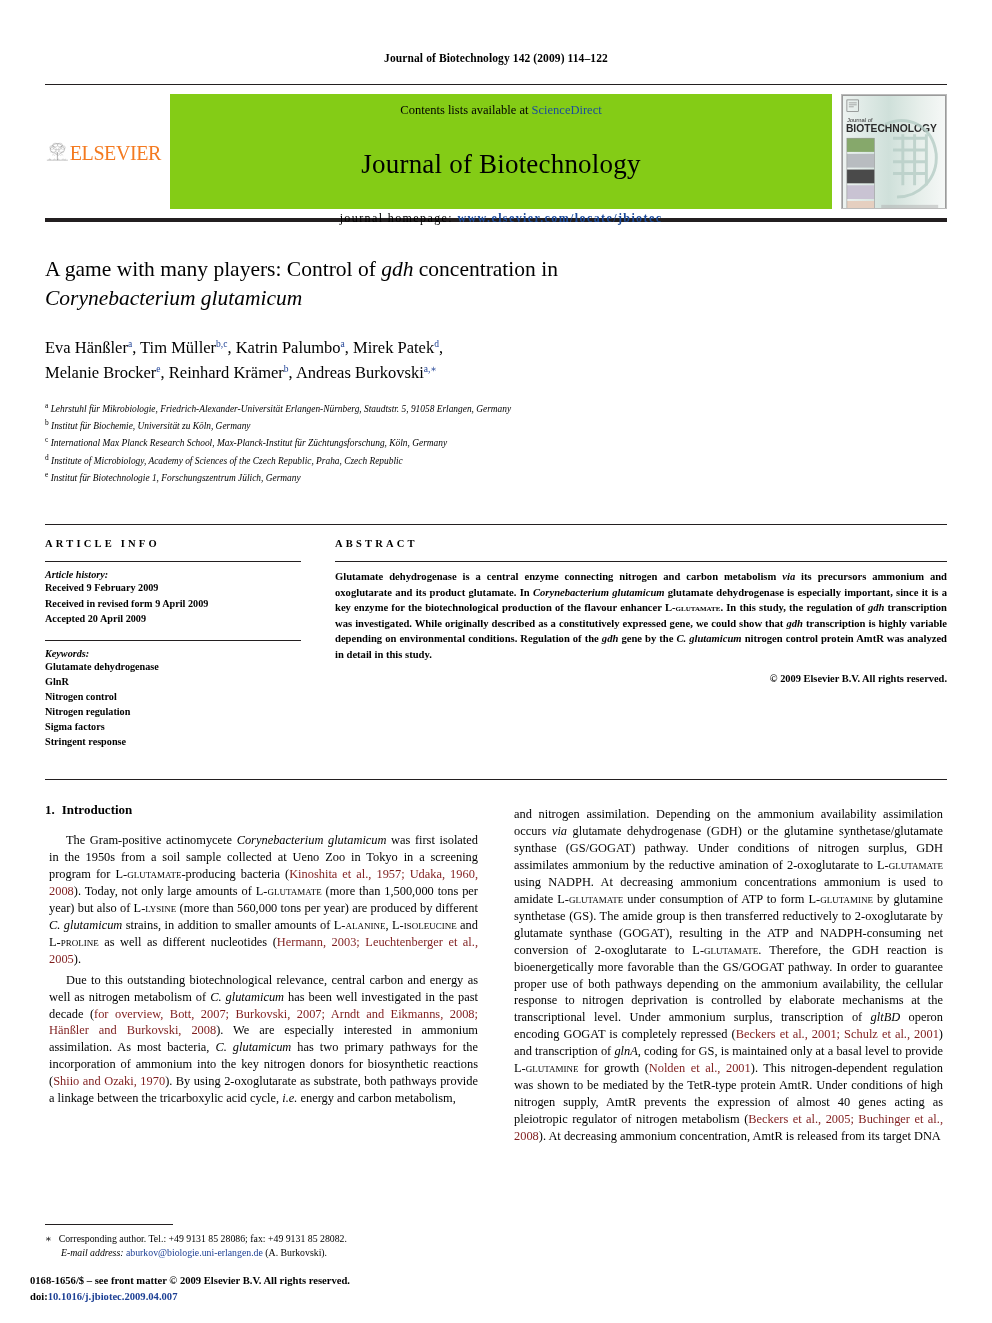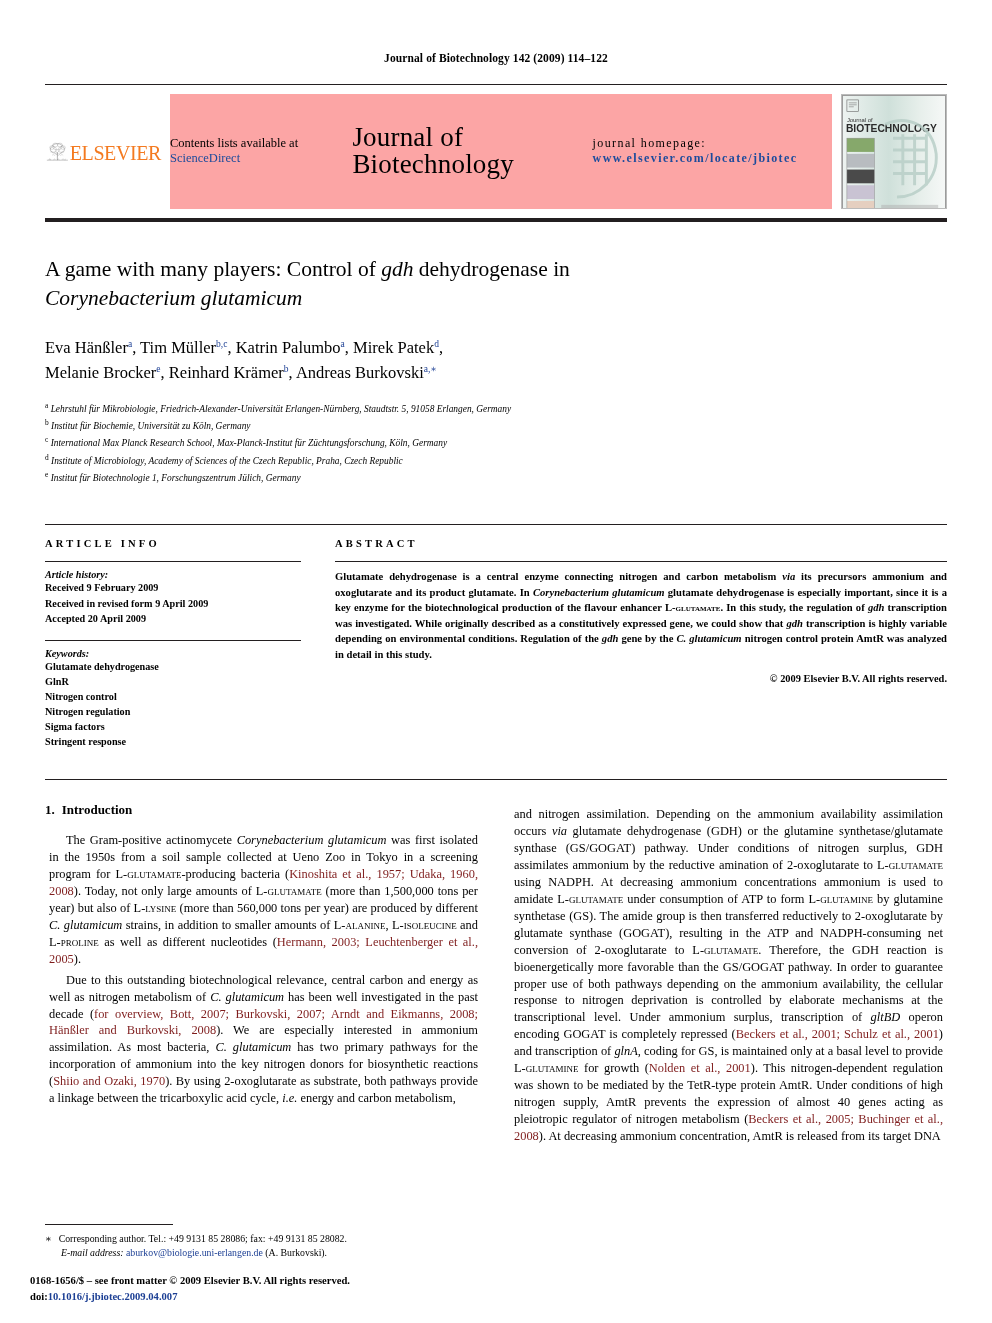--- a/index.html
+++ b/index.html
@@ -48,23 +48,23 @@
     font-family: "Liberation Serif", serif;
     font-size: 20px;
     letter-spacing: -0.4px;
     color: #f47a20;
     font-weight: 400;
     line-height: 1;
     padding-top: 2px;
   }
   .contents-band {
     flex: 1 1 auto;
-    background: #fca5a5;
-    display: flex;
-    flex-direction: row;
+    background: #84cc16;
+    display: flex;
+    flex-direction: column;
     justify-content: space-between;
     align-items: center;
     padding: 9px 0 11px;
     gap: 33px;
   }
   .contents-line { font-size: 12.5px; }
   .sciencedirect { color: #1c4b9c; }
   .journal-title {
     font-size: 27px;
     letter-spacing: .2px;
@@ -274,21 +274,21 @@
         </g>
         <rect x="40" y="112" width="58" height="5" fill="#b0b0b0" opacity="0.5"></rect>
         <rect x="0.5" y="0.5" width="105" height="122" fill="none" stroke="#9a9a9a" stroke-width="1"></rect>
       </svg>
     </div>
   </div>
 
   <div class="rule-thick"></div>
 
   <div class="article-title">
-    <span>A game with many players: Control of </span><span class="it">gdh</span><span> dehydrogenase in</span><br>
+    <span>A game with many players: Control of </span><span class="it">gdh</span><span> concentration in</span><br>
     <span class="it">Corynebacterium glutamicum</span>
   </div>
 
   <div class="authors">
     <div>
       <span><span>Eva Hänßler</span><sup>a</sup></span><span>, </span><span><span>Tim Müller</span><sup>b,c</sup></span><span>, </span><span><span>Katrin Palumbo</span><sup>a</sup></span><span>, </span><span><span>Mirek Patek</span><sup>d</sup></span><span>,</span>
     </div>
     <div>
       <span><span>Melanie Brocker</span><sup>e</sup></span><span>, </span><span><span>Reinhard Krämer</span><sup>b</sup></span><span>, </span><span><span>Andreas Burkovski</span><sup>a,∗</sup></span>
     </div>

